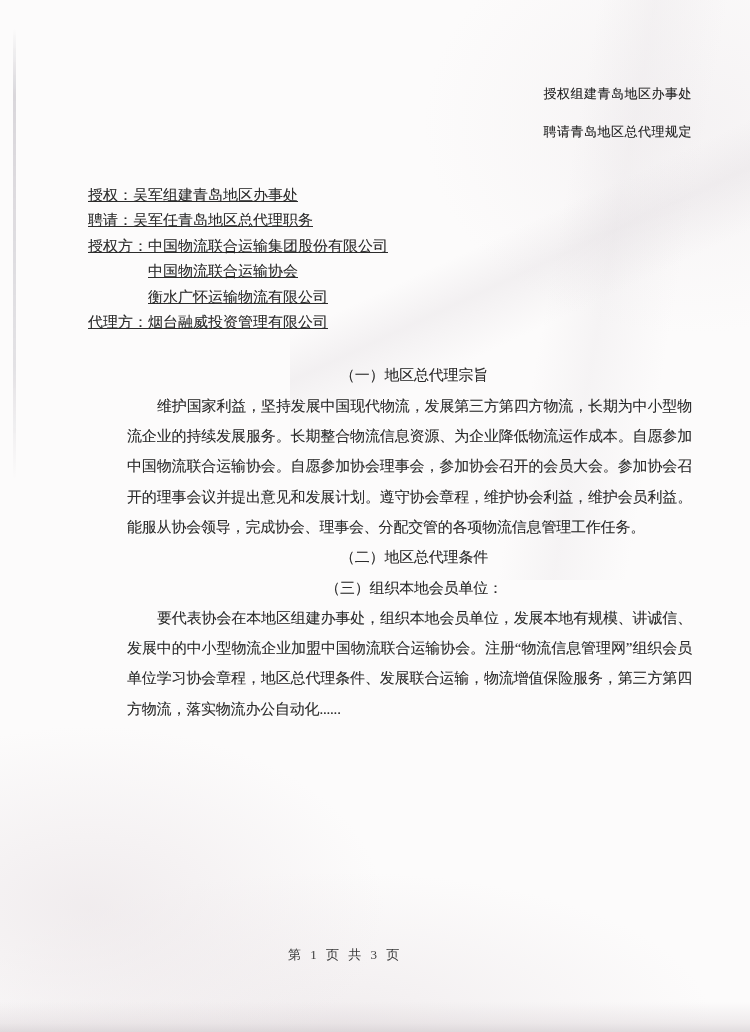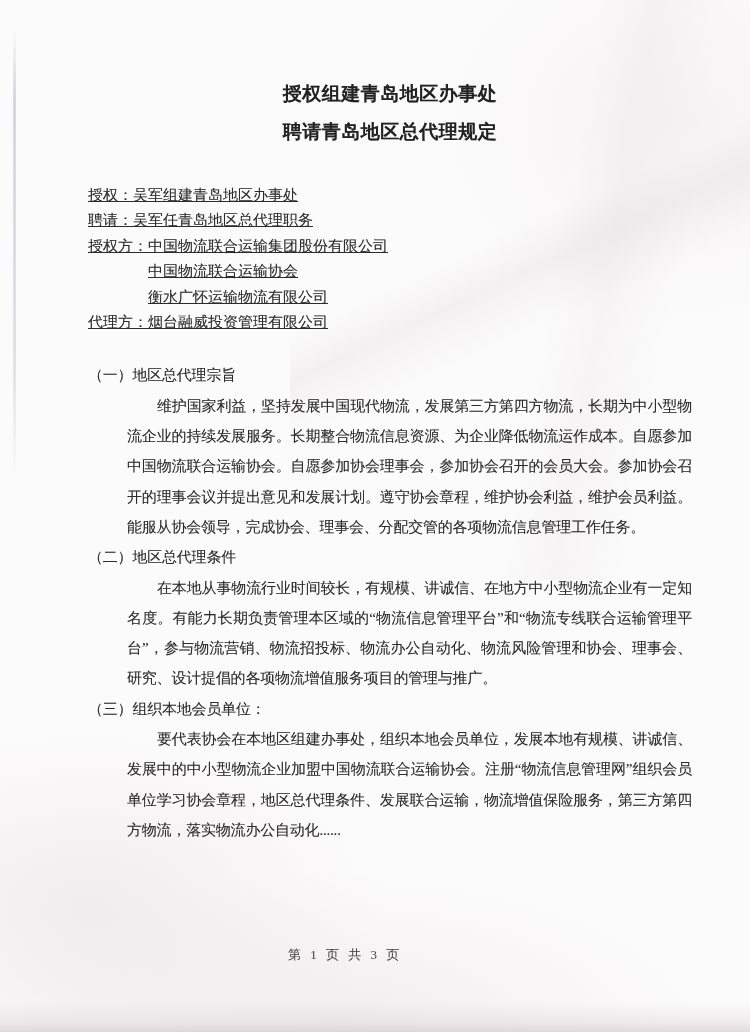--- a/index.html
+++ b/index.html
@@ -36,24 +36,24 @@
     left:0; right:0; bottom:0; height:30px;
     background:linear-gradient(180deg, rgba(226,220,222,0) 0%, rgba(222,215,218,0.45) 70%, rgba(206,199,203,0.6) 100%);
   }
 
   .content {
     position:absolute; left:88px; top:0; width:604px;
   }
 
   .doc-title {
     padding-top:75px;
-    text-align:center;
-    font-size:19px;
+    text-align:right;
+    font-size:13px;
     line-height:38px;
-    font-weight:bold;
+    font-weight:normal;
     color:#222;
     letter-spacing:0.5px;
     text-shadow:0 0 0.6px rgba(40,40,40,0.35);
   }
 
   .header-block {
     margin-top:32px;
     font-size:15px;
     line-height:25.4px;
     color:#2c2c2c;
@@ -65,21 +65,21 @@
 
   .doc-body {
     margin-top:25px;
     font-size:15px;
     line-height:30.3px;
     letter-spacing:-0.2px;
     text-align:justify;
     color:#2c2c2c;
     text-shadow:0 0 0.5px rgba(40,40,40,0.3);
   }
-  .section-heading { text-align:left; }
+  .section-heading { text-align:center;margin-left:48px; }
   .section-para { text-indent:2em;margin-left:39px; }
 
   .page-footer {
     position:absolute; left:0; right:0; top:946px;
     text-align:center;
     font-size:13px;
     letter-spacing:3px;
     color:#3a3a3a;
     transform:translateX(-30px);
   }
@@ -111,21 +111,20 @@
 
     <div class="doc-body">
 
       <div class="section">
         <div class="section-heading">（一）地区总代理宗旨</div>
         <div class="section-para">维护国家利益，坚持发展中国现代物流，发展第三方第四方物流，长期为中小型物流企业的持续发展服务。长期整合物流信息资源、为企业降低物流运作成本。自愿参加中国物流联合运输协会。自愿参加协会理事会，参加协会召开的会员大会。参加协会召开的理事会议并提出意见和发展计划。遵守协会章程，维护协会利益，维护会员利益。能服从协会领导，完成协会、理事会、分配交管的各项物流信息管理工作任务。</div>
       </div>
 
       <div class="section">
         <div class="section-heading">（二）地区总代理条件</div>
-        <div class="section-para">在本地从事物流行业时间较长，有规模、讲诚信、在地方中小型物流企业有一定知名度。有能力长期负责管理本区域的“物流信息管理平台”和“物流专线联合运输管理平台”，参与物流营销、物流招投标、物流办公自动化、物流风险管理和协会、理事会、研究、设计提倡的各项物流增值服务项目的管理与推广。</div>
       </div>
 
       <div class="section">
         <div class="section-heading">（三）组织本地会员单位：</div>
         <div class="section-para">要代表协会在本地区组建办事处，组织本地会员单位，发展本地有规模、讲诚信、发展中的中小型物流企业加盟中国物流联合运输协会。注册“物流信息管理网”组织会员单位学习协会章程，地区总代理条件、发展联合运输，物流增值保险服务，第三方第四方物流，落实物流办公自动化......</div>
       </div>
 
     </div>
 
   </div>

